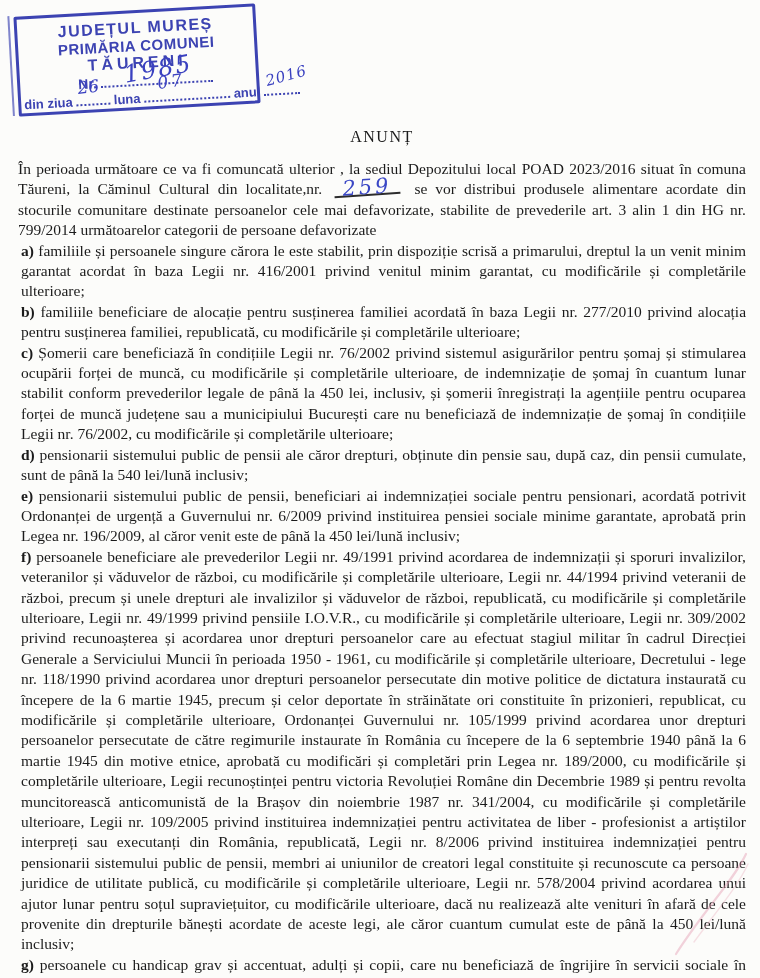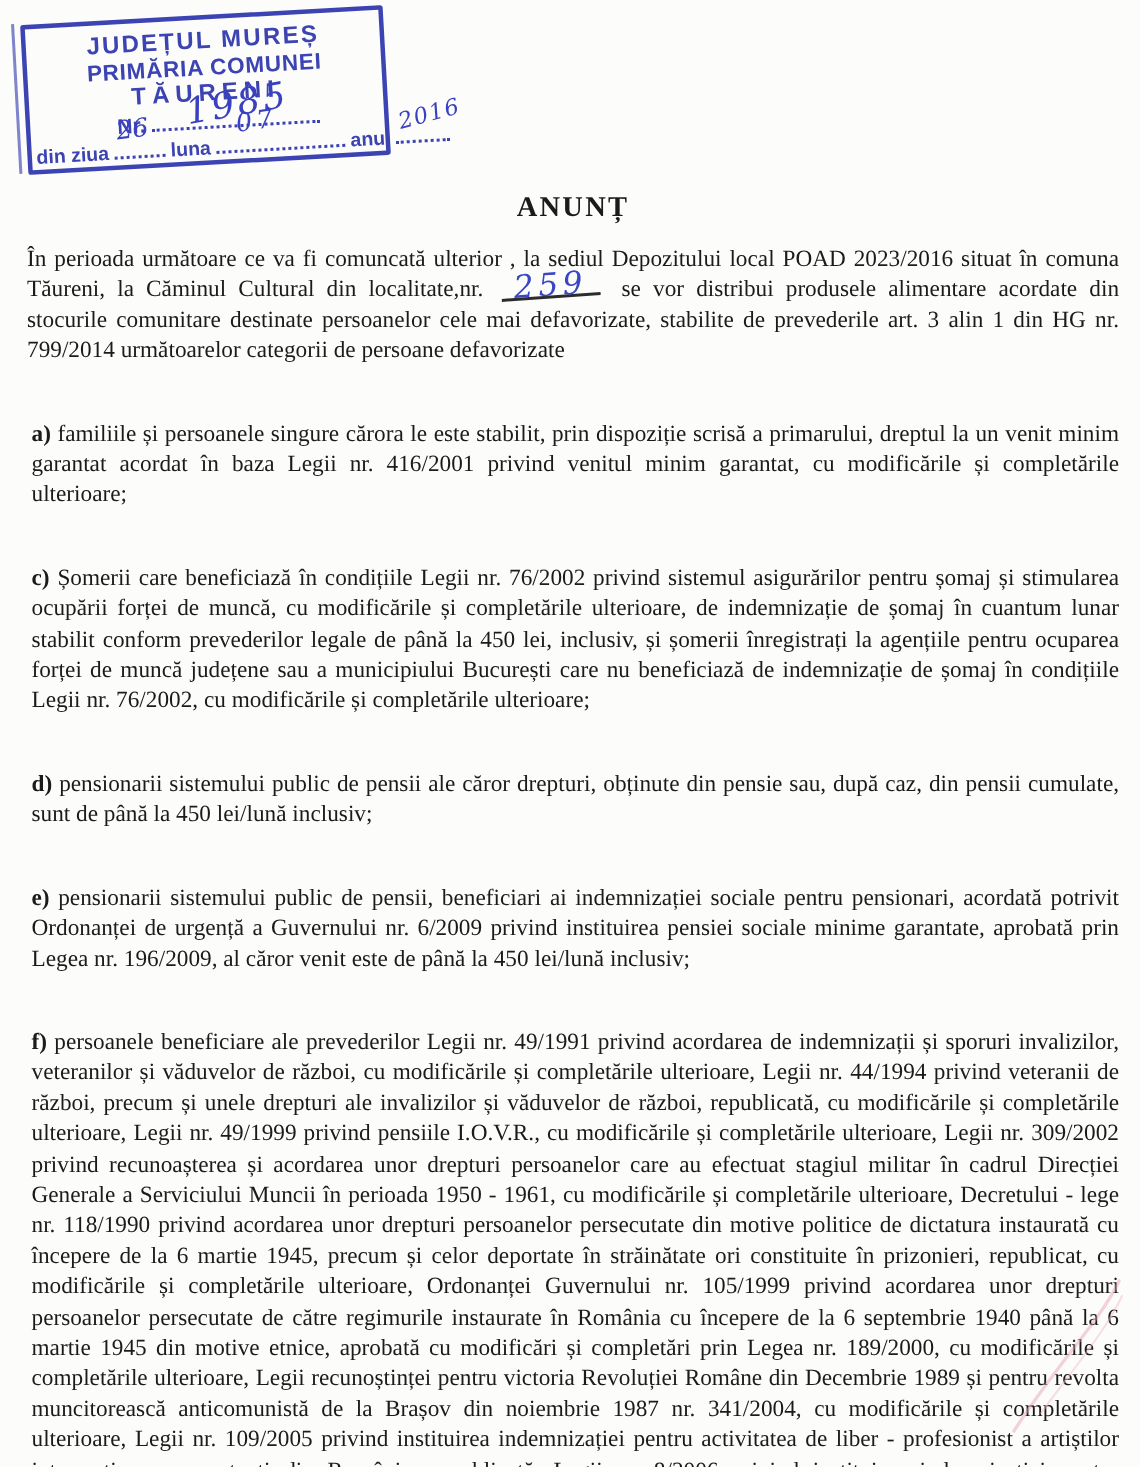--- a/index.html
+++ b/index.html
@@ -48,24 +48,24 @@
   .slot-month{width:86px;}
   .slot-year{width:36px;}
   .slot-day .hw{position:absolute;left:2px;top:-16px;font-size:17px;transform:rotate(-4deg);}
   .slot-month .hw{position:absolute;left:14px;top:-17px;font-size:17px;letter-spacing:3px;transform:rotate(-5deg);}
   .slot-year .hw{position:absolute;left:2px;top:-15px;font-size:15px;transform:rotate(-12deg);letter-spacing:1px;}
 
   
   .content{padding:128px 14px 0 18px;}
   h1{
     margin:0 0 13px 0;text-align:center;
-    font-size:19px;font-weight:700;letter-spacing:1.5px;
+    font-size:16px;font-weight:400;letter-spacing:1.5px;
   }
   .doc p{margin:0;text-align:justify;font-size:15.5px;line-height:20.4px;}
-  .doc p.item{padding-left:3px;margin-top:35px;}
+  .doc p.item{padding-left:3px;}
   .hand-nr{
     display:inline-block;min-width:66px;text-align:center;
     border-bottom:2px solid #2c2c2c;
     color:#3a47c5;font-family:"DejaVu Serif",serif;font-style:italic;
     font-size:21px;line-height:14px;letter-spacing:3px;
     transform:rotate(-4deg);margin:0 6px 0 4px;
   }
   
   .artifact{position:absolute;right:6px;bottom:18px;opacity:.45;pointer-events:none;}
 </style>
@@ -95,22 +95,23 @@
   <div class="content doc">
     <h1>ANUNȚ</h1>
 
     <p>
       <span>În perioada următoare ce va fi  comuncată ulterior , la sediul Depozitului local POAD 2023/2016  situat în comuna Tăureni, la Căminul Cultural din localitate,nr.</span>
       <span class="hand-nr">259</span>
       <span>se vor  distribui produsele  alimentare acordate din stocurile comunitare destinate persoanelor cele mai defavorizate, stabilite de prevederile art. 3 alin 1 din HG nr. 799/2014  următoarelor categorii  de persoane defavorizate</span>
     </p>
 
     <p class="item"><b>a)</b> <span>familiile și persoanele singure cărora le este stabilit, prin dispoziție scrisă a primarului, dreptul la un venit minim garantat acordat în baza Legii nr. 416/2001 privind venitul minim garantat, cu modificările și completările ulterioare;</span></p>
+    <p class="item"><b>b)</b> <span>familiile beneficiare de alocație pentru susținerea familiei acordată în baza Legii nr. 277/2010 privind alocația pentru susținerea familiei, republicată, cu modificările și completările ulterioare;</span></p>
     <p class="item"><b>c)</b> <span>Șomerii care beneficiază în condițiile Legii nr. 76/2002 privind sistemul asigurărilor pentru șomaj și stimularea ocupării forței de muncă, cu modificările și completările ulterioare, de indemnizație de șomaj în cuantum lunar stabilit conform prevederilor legale de până la 450 lei, inclusiv, și șomerii înregistrați la agențiile pentru ocuparea forței de muncă județene sau a municipiului București care nu beneficiază de indemnizație de șomaj în condițiile Legii nr. 76/2002, cu modificările și completările ulterioare;</span></p>
-    <p class="item"><b>d)</b> <span>pensionarii sistemului public de pensii ale căror drepturi, obținute din pensie sau, după caz, din pensii cumulate, sunt de până la 450 lei/lună inclusiv;</span></p>
+    <p class="item"><b>d)</b> <span>pensionarii sistemului public de pensii ale căror drepturi, obținute din pensie sau, după caz, din pensii cumulate, sunt de până la 540 lei/lună inclusiv;</span></p>
     <p class="item"><b>e)</b> <span>pensionarii sistemului public de pensii, beneficiari ai indemnizației sociale pentru pensionari, acordată potrivit Ordonanței de urgență a Guvernului nr. 6/2009 privind instituirea pensiei sociale minime garantate, aprobată prin Legea nr. 196/2009, al căror venit este de până la 450 lei/lună inclusiv;</span></p>
     <p class="item"><b>f)</b> <span>persoanele beneficiare ale prevederilor Legii nr. 49/1991 privind acordarea de indemnizații și sporuri invalizilor, veteranilor și văduvelor de război, cu modificările și completările ulterioare, Legii nr. 44/1994 privind veteranii de război, precum și unele drepturi ale invalizilor și văduvelor de război, republicată, cu modificările și completările ulterioare, Legii nr. 49/1999 privind pensiile I.O.V.R., cu modificările și completările ulterioare, Legii nr. 309/2002 privind recunoașterea și acordarea unor drepturi persoanelor care au efectuat stagiul militar în cadrul Direcției Generale a Serviciului Muncii în perioada 1950 - 1961, cu modificările și completările ulterioare, Decretului - lege nr. 118/1990 privind acordarea unor drepturi persoanelor persecutate din motive politice de dictatura instaurată cu începere de la 6 martie 1945, precum și celor deportate în străinătate ori constituite în prizonieri, republicat, cu modificările și completările ulterioare, Ordonanței Guvernului nr. 105/1999 privind acordarea unor drepturi persoanelor persecutate de către regimurile instaurate în România cu începere de la 6 septembrie 1940 până la 6 martie 1945 din motive etnice, aprobată cu modificări și completări prin Legea nr. 189/2000, cu modificările și completările ulterioare, Legii recunoștinței pentru victoria Revoluției Române din Decembrie 1989 și pentru revolta muncitorească anticomunistă de la Brașov din noiembrie 1987 nr. 341/2004, cu modificările și completările ulterioare, Legii nr. 109/2005 privind instituirea indemnizației pentru activitatea de liber - profesionist a artiștilor interpreți sau executanți din România, republicată, Legii nr. 8/2006 privind instituirea indemnizației pentru pensionarii sistemului public de pensii, membri ai uniunilor de creatori legal constituite și recunoscute ca persoane juridice de utilitate publică, cu modificările și completările ulterioare, Legii nr. 578/2004 privind acordarea unui ajutor lunar pentru soțul supraviețuitor, cu modificările ulterioare, dacă nu realizează alte venituri în afară de cele provenite din drepturile bănești acordate de aceste legi, ale căror cuantum cumulat este de până la 450 lei/lună inclusiv;</span></p>
     <p class="item"><b>g)</b> <span>persoanele cu handicap grav și accentuat, adulți și copii, care nu beneficiază de îngrijire în servicii sociale în regim rezidențial, publice sau private;</span></p>
   </div>
 
   <svg class="artifact" width="90" height="110" viewBox="0 0 90 110">
     <path d="M82 4 C70 30, 40 60, 12 104" stroke="#e59fb4" stroke-width="2.2" fill="none" stroke-linecap="round"></path>
     <path d="M84 14 C74 36, 52 62, 30 92" stroke="#edbcc9" stroke-width="1.4" fill="none" stroke-linecap="round"></path>
   </svg>
 

